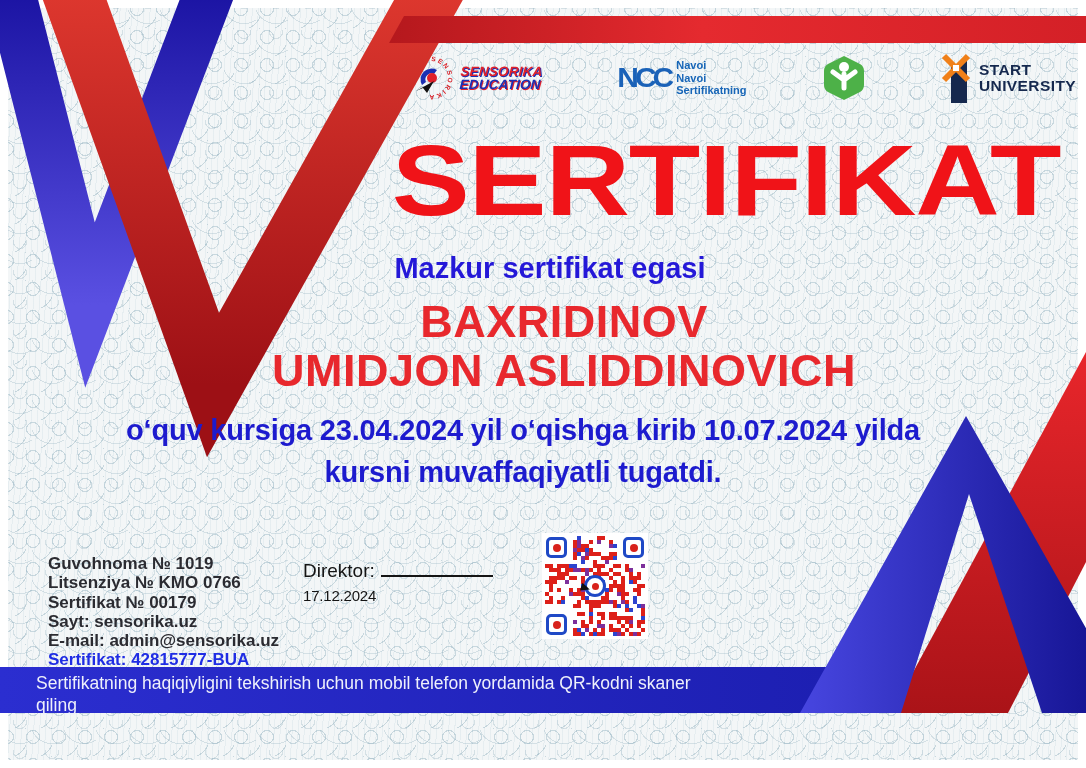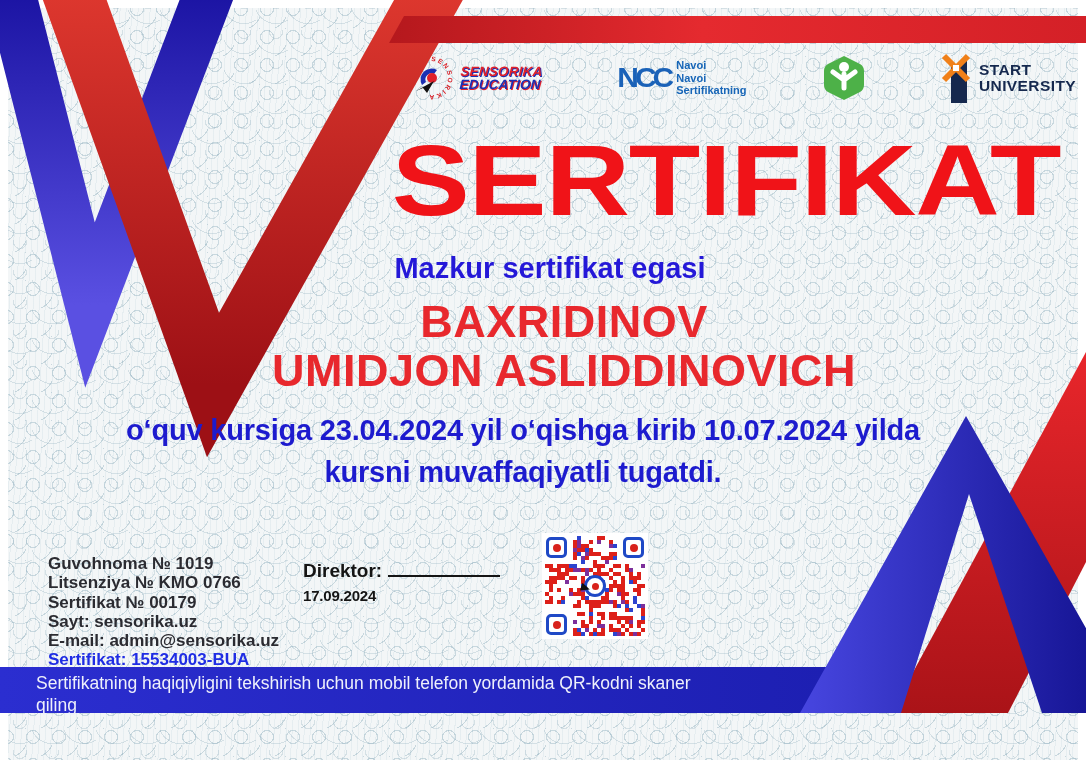--- a/index.html
+++ b/index.html
@@ -36,21 +36,21 @@
   .intro{position:absolute;left:200px;top:252px;width:700px;text-align:center;
          font-weight:700;font-size:29px;color:#2418d8;}
   .recipient{position:absolute;left:214px;top:297px;width:700px;text-align:center;
          font-weight:700;color:#e8282d;font-size:45px;line-height:49px;letter-spacing:.5px;}
   .body-text{position:absolute;left:123px;top:409px;width:800px;text-align:center;
          font-weight:700;color:#1d1bce;font-size:29px;line-height:42px;letter-spacing:-.2px;}
 
   
   .details{position:absolute;left:36px;top:554px;font-weight:700;font-size:17px;line-height:19.3px;color:#2b2b31;margin-left:12px;}
   .details .blue{color:#1f2de4;}
-  .sig{position:absolute;left:303px;top:560px;font-weight:700;color:#141414;}
+  .sig{position:absolute;left:303px;top:560px;font-weight:400;color:#141414;}
   .sig .row{font-size:19px;}
   .sig-line{display:inline-block;width:112px;height:13px;border-bottom:2.5px solid #141414;margin-left:6px;}
   .sig .date{font-size:15px;letter-spacing:-.2px;margin-top:5px;}
   .qr{position:absolute;left:545px;top:536px;width:100px;height:100px;background:#fff;box-shadow:0 0 0 3px #fff;}
   .qr .modules{position:absolute;inset:0;}
   .qr .modules i{position:absolute;width:4px;height:4px;}
   .finder{position:absolute;width:15px;height:15px;border:3.2px solid #1f49c6;border-radius:5px;background:#fff;}
   .finder i{position:absolute;left:50%;top:50%;width:8px;height:8px;margin:-4px 0 0 -4px;border-radius:50%;background:#d8221c;}
   .f-tl{left:1px;top:1px;} .f-tr{right:1px;top:1px;} .f-bl{left:1px;bottom:1px;}
   .qr-logo{position:absolute;left:39px;top:39px;width:16px;height:16px;background:#fff;border:3px solid #1f49c6;
@@ -172,28 +172,28 @@
     <div>o‘quv kursiga 23.04.2024 yil o‘qishga kirib 10.07.2024 yilda</div>
     <div>kursni muvaffaqiyatli tugatdi.</div>
   </div>
 
   <div class="details">
     <div>Guvohnoma № 1019</div>
     <div>Litsenziya № KMO 0766</div>
     <div>Sertifikat № 00179</div>
     <div>Sayt: sensorika.uz</div>
     <div>E-mail: admin@sensorika.uz</div>
-    <div class="blue">Sertifikat: 15534003-BUA</div>
+    <div class="blue">Sertifikat: 42815777-BUA</div>
   </div>
 
   <div class="sig">
     <div class="row">
       <span>Direktor:</span><span class="sig-line"></span>
     </div>
-    <div class="date">17.09.2024</div>
+    <div class="date">17.12.2024</div>
   </div>
 
   <div class="qr">
     <div class="modules">
         <i style="left: 32px; top: 0px; background: rgb(43, 67, 207);"></i>
         <i style="left: 52px; top: 0px; background: rgb(221, 32, 25);"></i>
         <i style="left: 56px; top: 0px; background: rgb(221, 32, 25);"></i>
         <i style="left: 28px; top: 4px; background: rgb(221, 32, 25);"></i>
         <i style="left: 32px; top: 4px; background: rgb(124, 47, 155);"></i>
         <i style="left: 44px; top: 4px; background: rgb(221, 32, 25);"></i>

